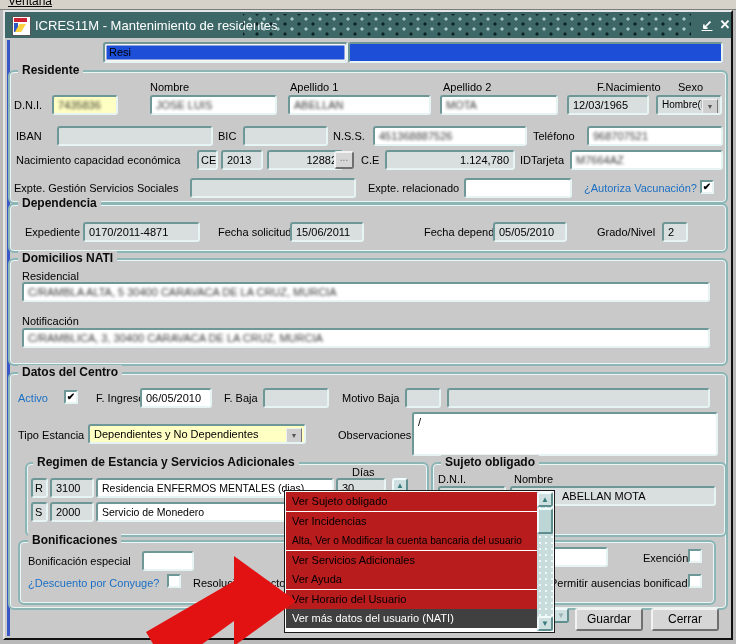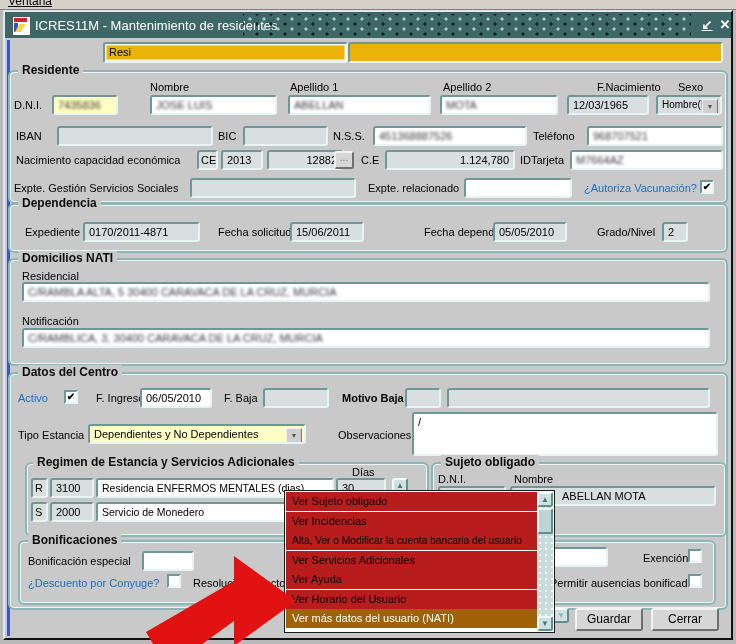--- a/index.html
+++ b/index.html
@@ -23,21 +23,21 @@
   #winicon .r3{position:absolute;left:1px;top:6px;width:4px;height:9px;background:#2a56c6;}
   #canvasedge{position:absolute;left:2px;top:28px;width:3px;height:596px;background:#3a57c8;}
   
   .lbl{position:absolute;font-size:11px;color:#000;white-space:nowrap;}
   .blue{color:#1b6fc4;}
   .fld{position:absolute;box-sizing:border-box;height:20px;background:#fff;
        border:2px solid;border-color:#6e9898 #e6f4f4 #e6f4f4 #6e9898;border-radius:3px;
        font-size:11px;padding:2px 4px;white-space:nowrap;overflow:hidden;color:#000;}
   .gray{background:#d9dede;}
   .yellow{background:#ffffc4;}
-  .peach{background:#eab308;}
+  .peach{background:#1d4ed8;}
   .right{text-align:right;}
   .blur{filter:blur(1.5px);opacity:.8;}
   .grp{position:absolute;border:2px solid #8cb6b6;border-radius:6px;box-shadow:inset 0 0 0 1px #e9f6f6;}
   .gttl{position:absolute;font-size:12px;font-weight:bold;color:#0c0c0c;background:#c9c9c9;padding:0 4px;white-space:nowrap;}
   .cb{position:absolute;width:14px;height:14px;box-sizing:border-box;background:#fff;
       border:2px solid;border-color:#6e9898 #e6f4f4 #e6f4f4 #6e9898;
       font-size:10px;font-weight:bold;line-height:10px;text-align:center;color:#000;}
   .btn{position:absolute;box-sizing:border-box;background:#d6d6d6;
        border:2px solid;border-color:#f2f2f2 #6f6f6f #6f6f6f #f2f2f2;border-radius:3px;
        font-size:12px;color:#000;text-align:center;}
@@ -46,21 +46,21 @@
         font-size:8px;line-height:11px;text-align:center;color:#3a7c7c;}
   .dim{color:#9ab4b4;}
   .combo-arrow{position:absolute;top:2px;right:2px;width:14px;height:14px;background:#cfcfcf;
         border:1px solid;border-color:#f0f0f0 #777 #777 #f0f0f0;font-size:7px;line-height:13px;text-align:center;color:#555;}
   
   #popup{position:absolute;left:284px;top:490px;width:271px;height:143px;background:#fff;
          border:1px solid #1a1a1a;box-sizing:border-box;z-index:50;}
   .mi{position:absolute;left:1px;width:251px;height:19px;font-size:11px;line-height:19px;padding-left:6px;
       white-space:nowrap;overflow:hidden;color:#000;background:#b91c1c;}
   .mi.long{font-size:10.2px;}
-  .mi.sel{background:#a16207;color:#fff;}
+  .mi.sel{background:#404040;color:#fff;}
   #psb{position:absolute;right:1px;top:1px;width:16px;height:139px;background:#c9dcdc;
        background-image:radial-gradient(circle,#eef8f8 0.9px,transparent 1.3px);background-size:6px 6px;}
   #psb .up{left:0;top:0;}
   #psb .dn{left:0;top:124px;}
   #psb .thumb{position:absolute;left:0;top:16px;width:16px;height:26px;background:#bcd6d6;
        border:2px solid;border-color:#f0fafa #5e8e8e #5e8e8e #f0fafa;border-radius:2px;box-sizing:border-box;}
   #arrow{position:absolute;left:0;top:0;z-index:100;pointer-events:none;}
 </style>
 </head>
 <body>
@@ -157,21 +157,21 @@
 
   <div class="grp" style="left:8px;top:372px;width:716px;height:234px;"></div>
   <div class="gttl" style="left:18px;top:365px;">Datos del Centro</div>
 
   <div class="lbl blue" style="left:18px;top:392px;">Activo</div>
   <div class="cb" style="left:64px;top:390px;">✔</div>
   <div class="lbl" style="left:96px;top:392px;">F. Ingreso</div>
   <div class="fld" style="left:140px;top:388px;width:72px;"><span>06/05/2010</span></div>
   <div class="lbl" style="left:224px;top:392px;">F. Baja</div>
   <div class="fld gray" style="left:263px;top:388px;width:66px;"><span></span></div>
-  <div class="lbl" style="left:342px;top:392px;font-weight:bold;">Motivo Baja</div>
+  <div class="lbl" style="left:342px;top:392px;">Motivo Baja</div>
   <div class="fld gray" style="left:405px;top:388px;width:36px;"><span></span></div>
   <div class="fld gray" style="left:447px;top:388px;width:263px;"><span></span></div>
 
   <div class="lbl" style="left:18px;top:429px;">Tipo Estancia</div>
   <div class="fld yellow" style="left:88px;top:424px;width:218px;">
     <span>Dependientes y No Dependientes</span>
     <span class="combo-arrow">▼</span>
   </div>
   <div class="lbl" style="left:338px;top:429px;">Observaciones</div>
   <div class="fld" style="left:412px;top:412px;width:306px;height:44px;"><span>/</span></div>

